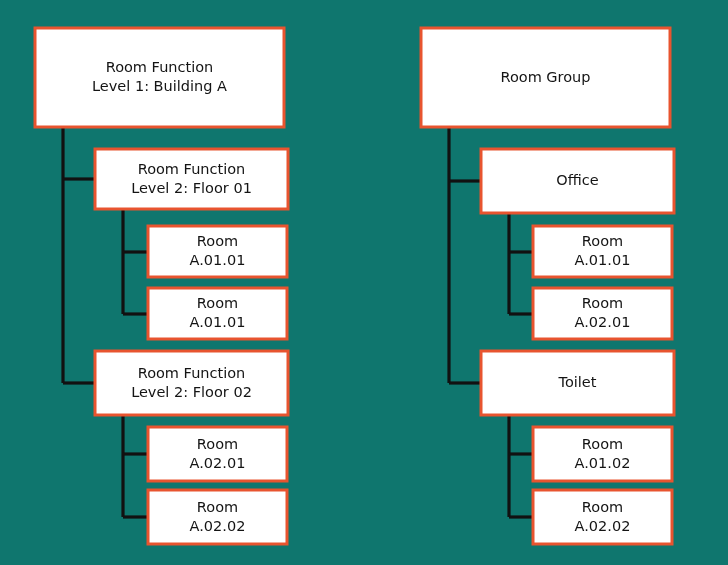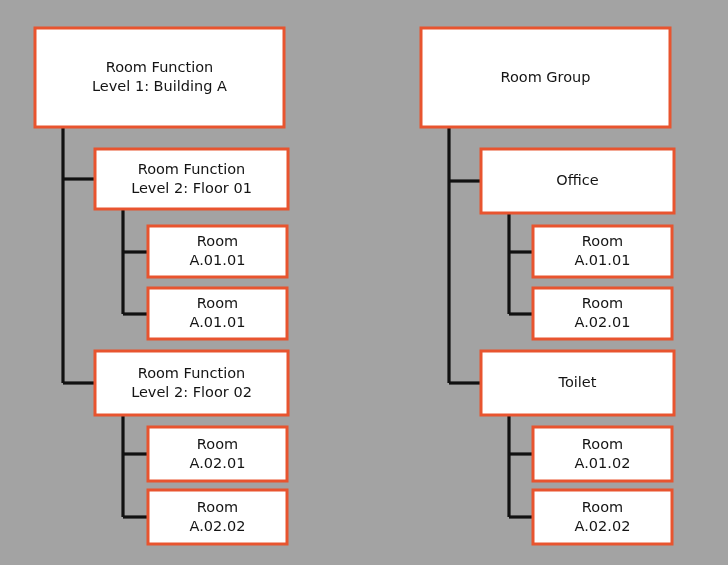--- a/index.html
+++ b/index.html
@@ -40,21 +40,21 @@
     font-family: "DejaVu Sans", "Liberation Sans", sans-serif;
     font-size: 14.5px;
     fill: #141414;
     text-anchor: middle;
     dominant-baseline: middle;
   }
 </style>
 </head>
 <body style="background: rgb(255, 255, 255);">
 
-<div id="diagram-root" style="background: #a3a3a3;">
+<div id="diagram-root" style="background: #0f766e;">
   <svg id="tree-svg" viewBox="0 0 728 565" xmlns="http://www.w3.org/2000/svg">
     <g id="connector-layer">
         <line x1="63" y1="127" x2="63" y2="383" class="connector" stroke="#111111"></line>
         <line x1="63" y1="179" x2="95" y2="179" class="connector" stroke="#111111"></line>
         <line x1="63" y1="383" x2="95" y2="383" class="connector" stroke="#111111"></line>
         <line x1="123" y1="209" x2="123" y2="314" class="connector" stroke="#111111"></line>
         <line x1="123" y1="252" x2="148" y2="252" class="connector" stroke="#111111"></line>
         <line x1="123" y1="314" x2="148" y2="314" class="connector" stroke="#111111"></line>
         <line x1="123" y1="415" x2="123" y2="517" class="connector" stroke="#111111"></line>
         <line x1="123" y1="454" x2="148" y2="454" class="connector" stroke="#111111"></line>

